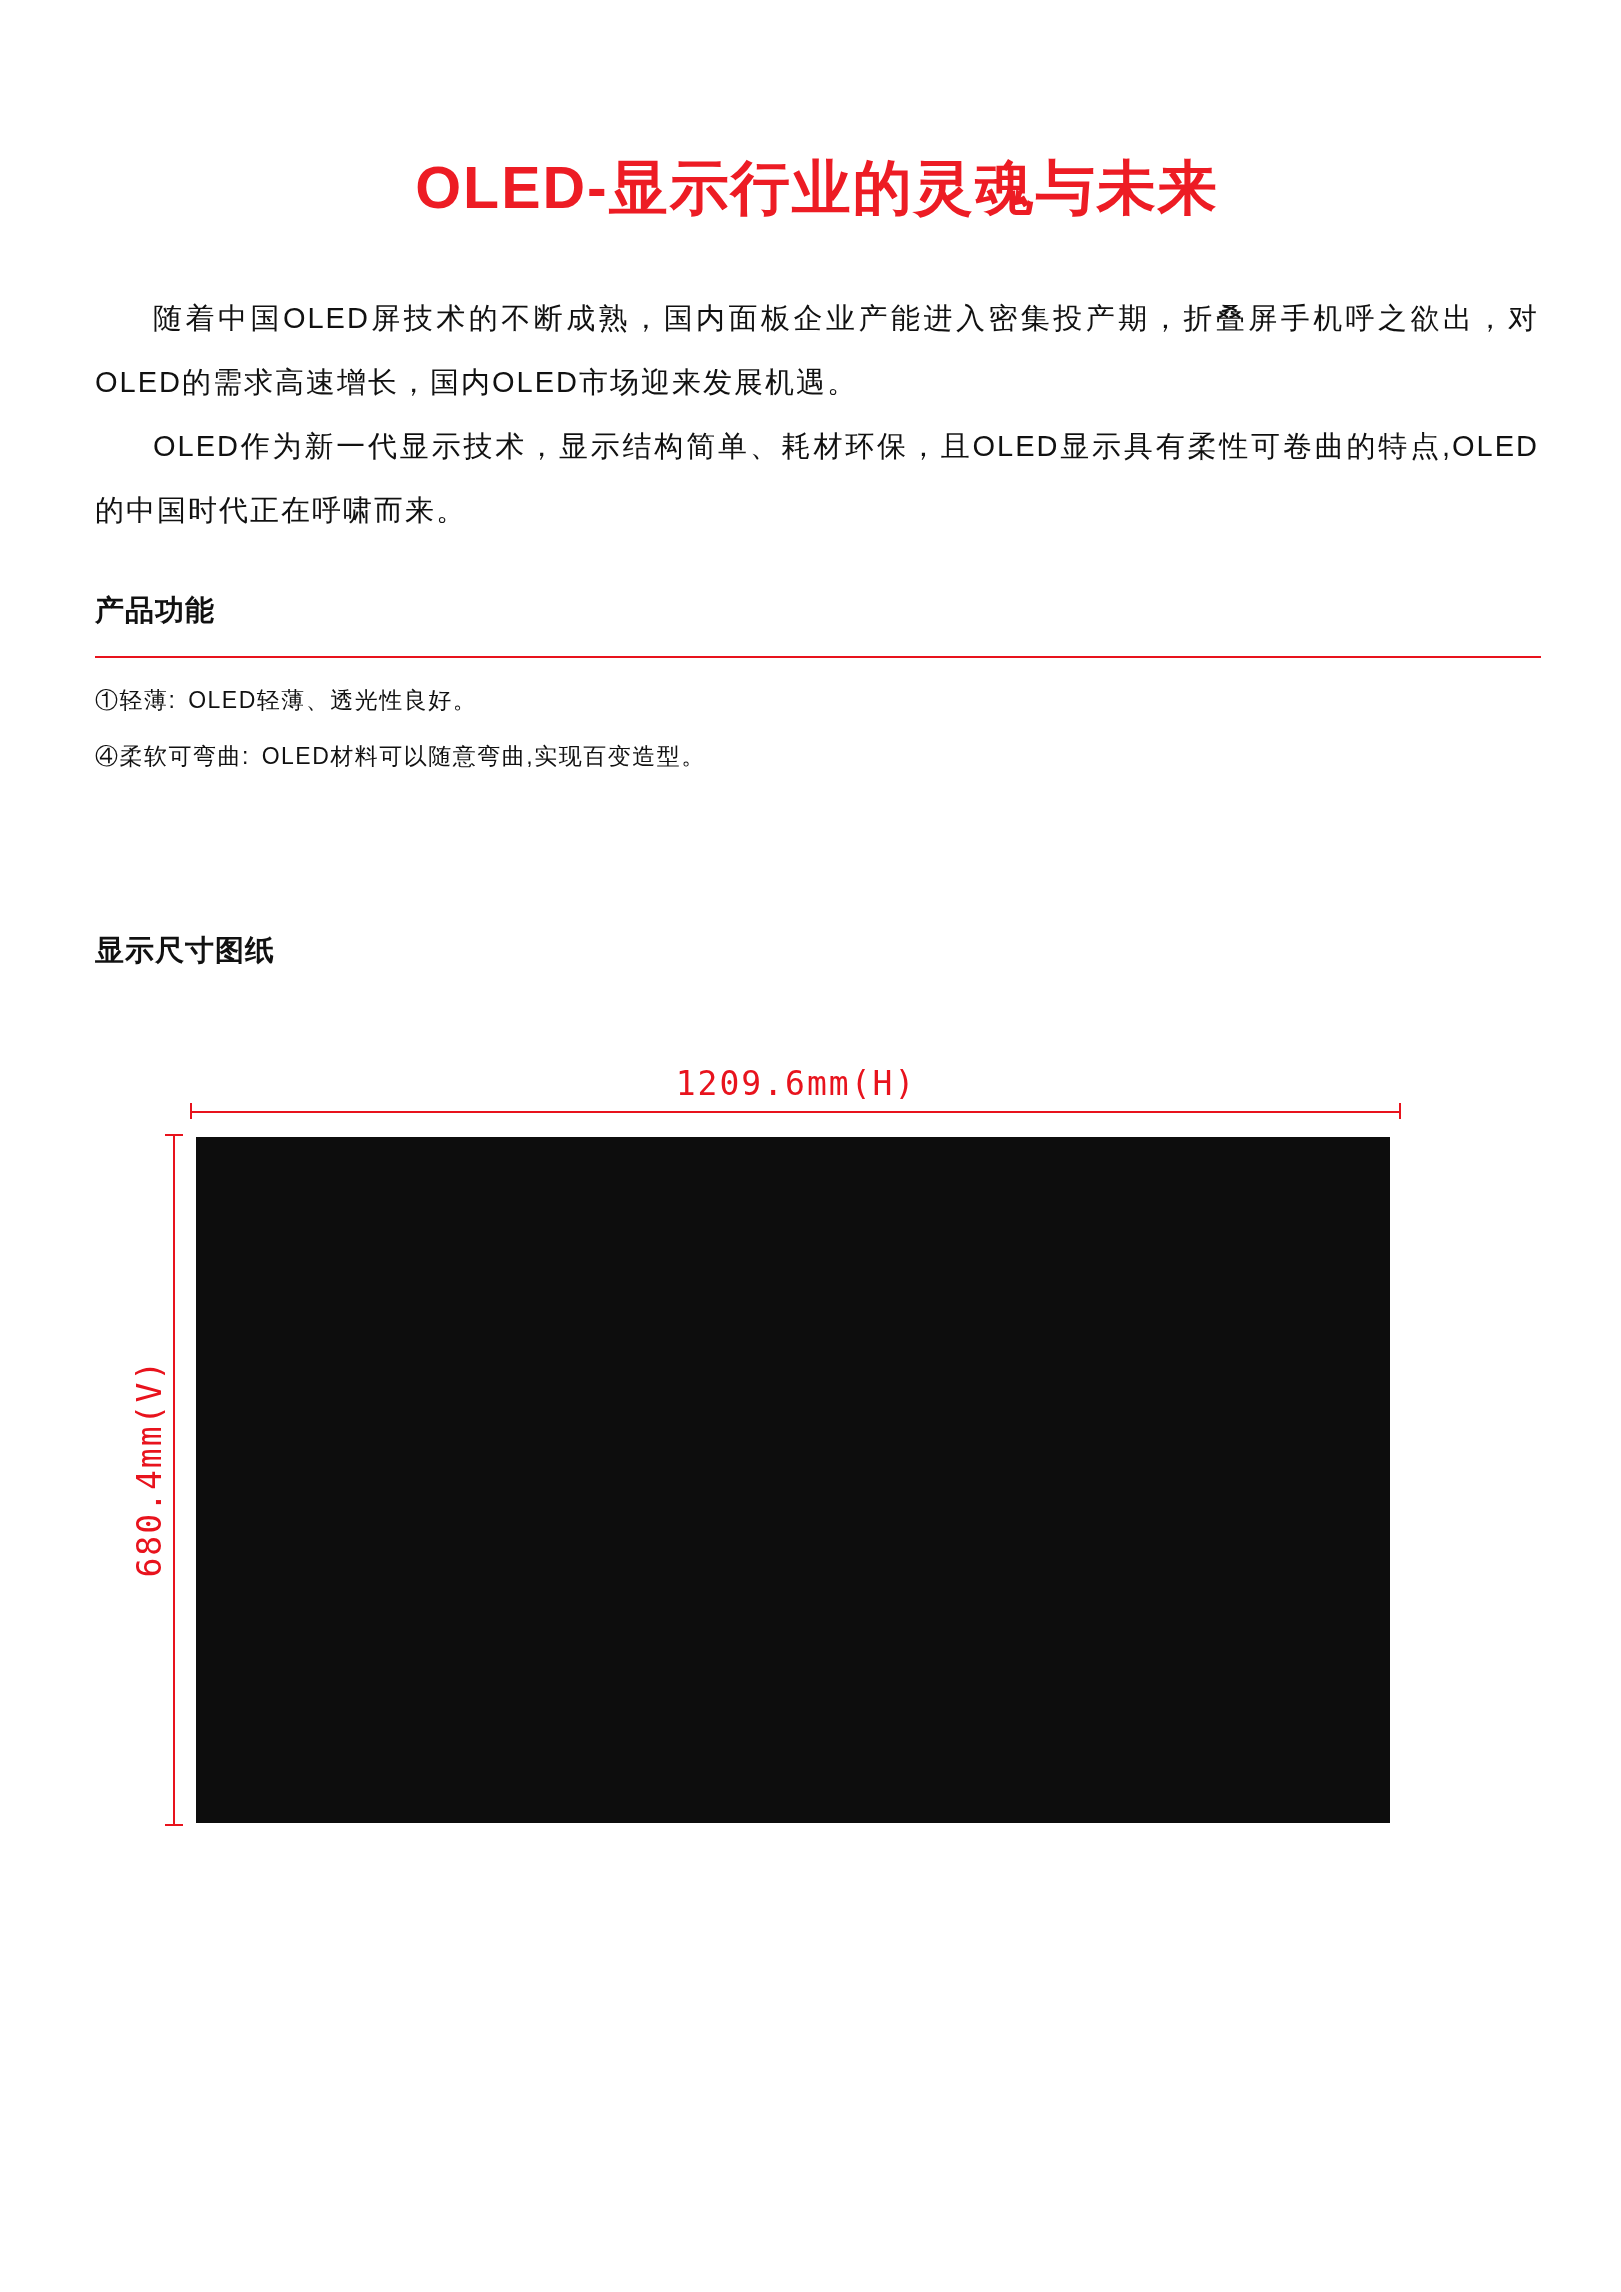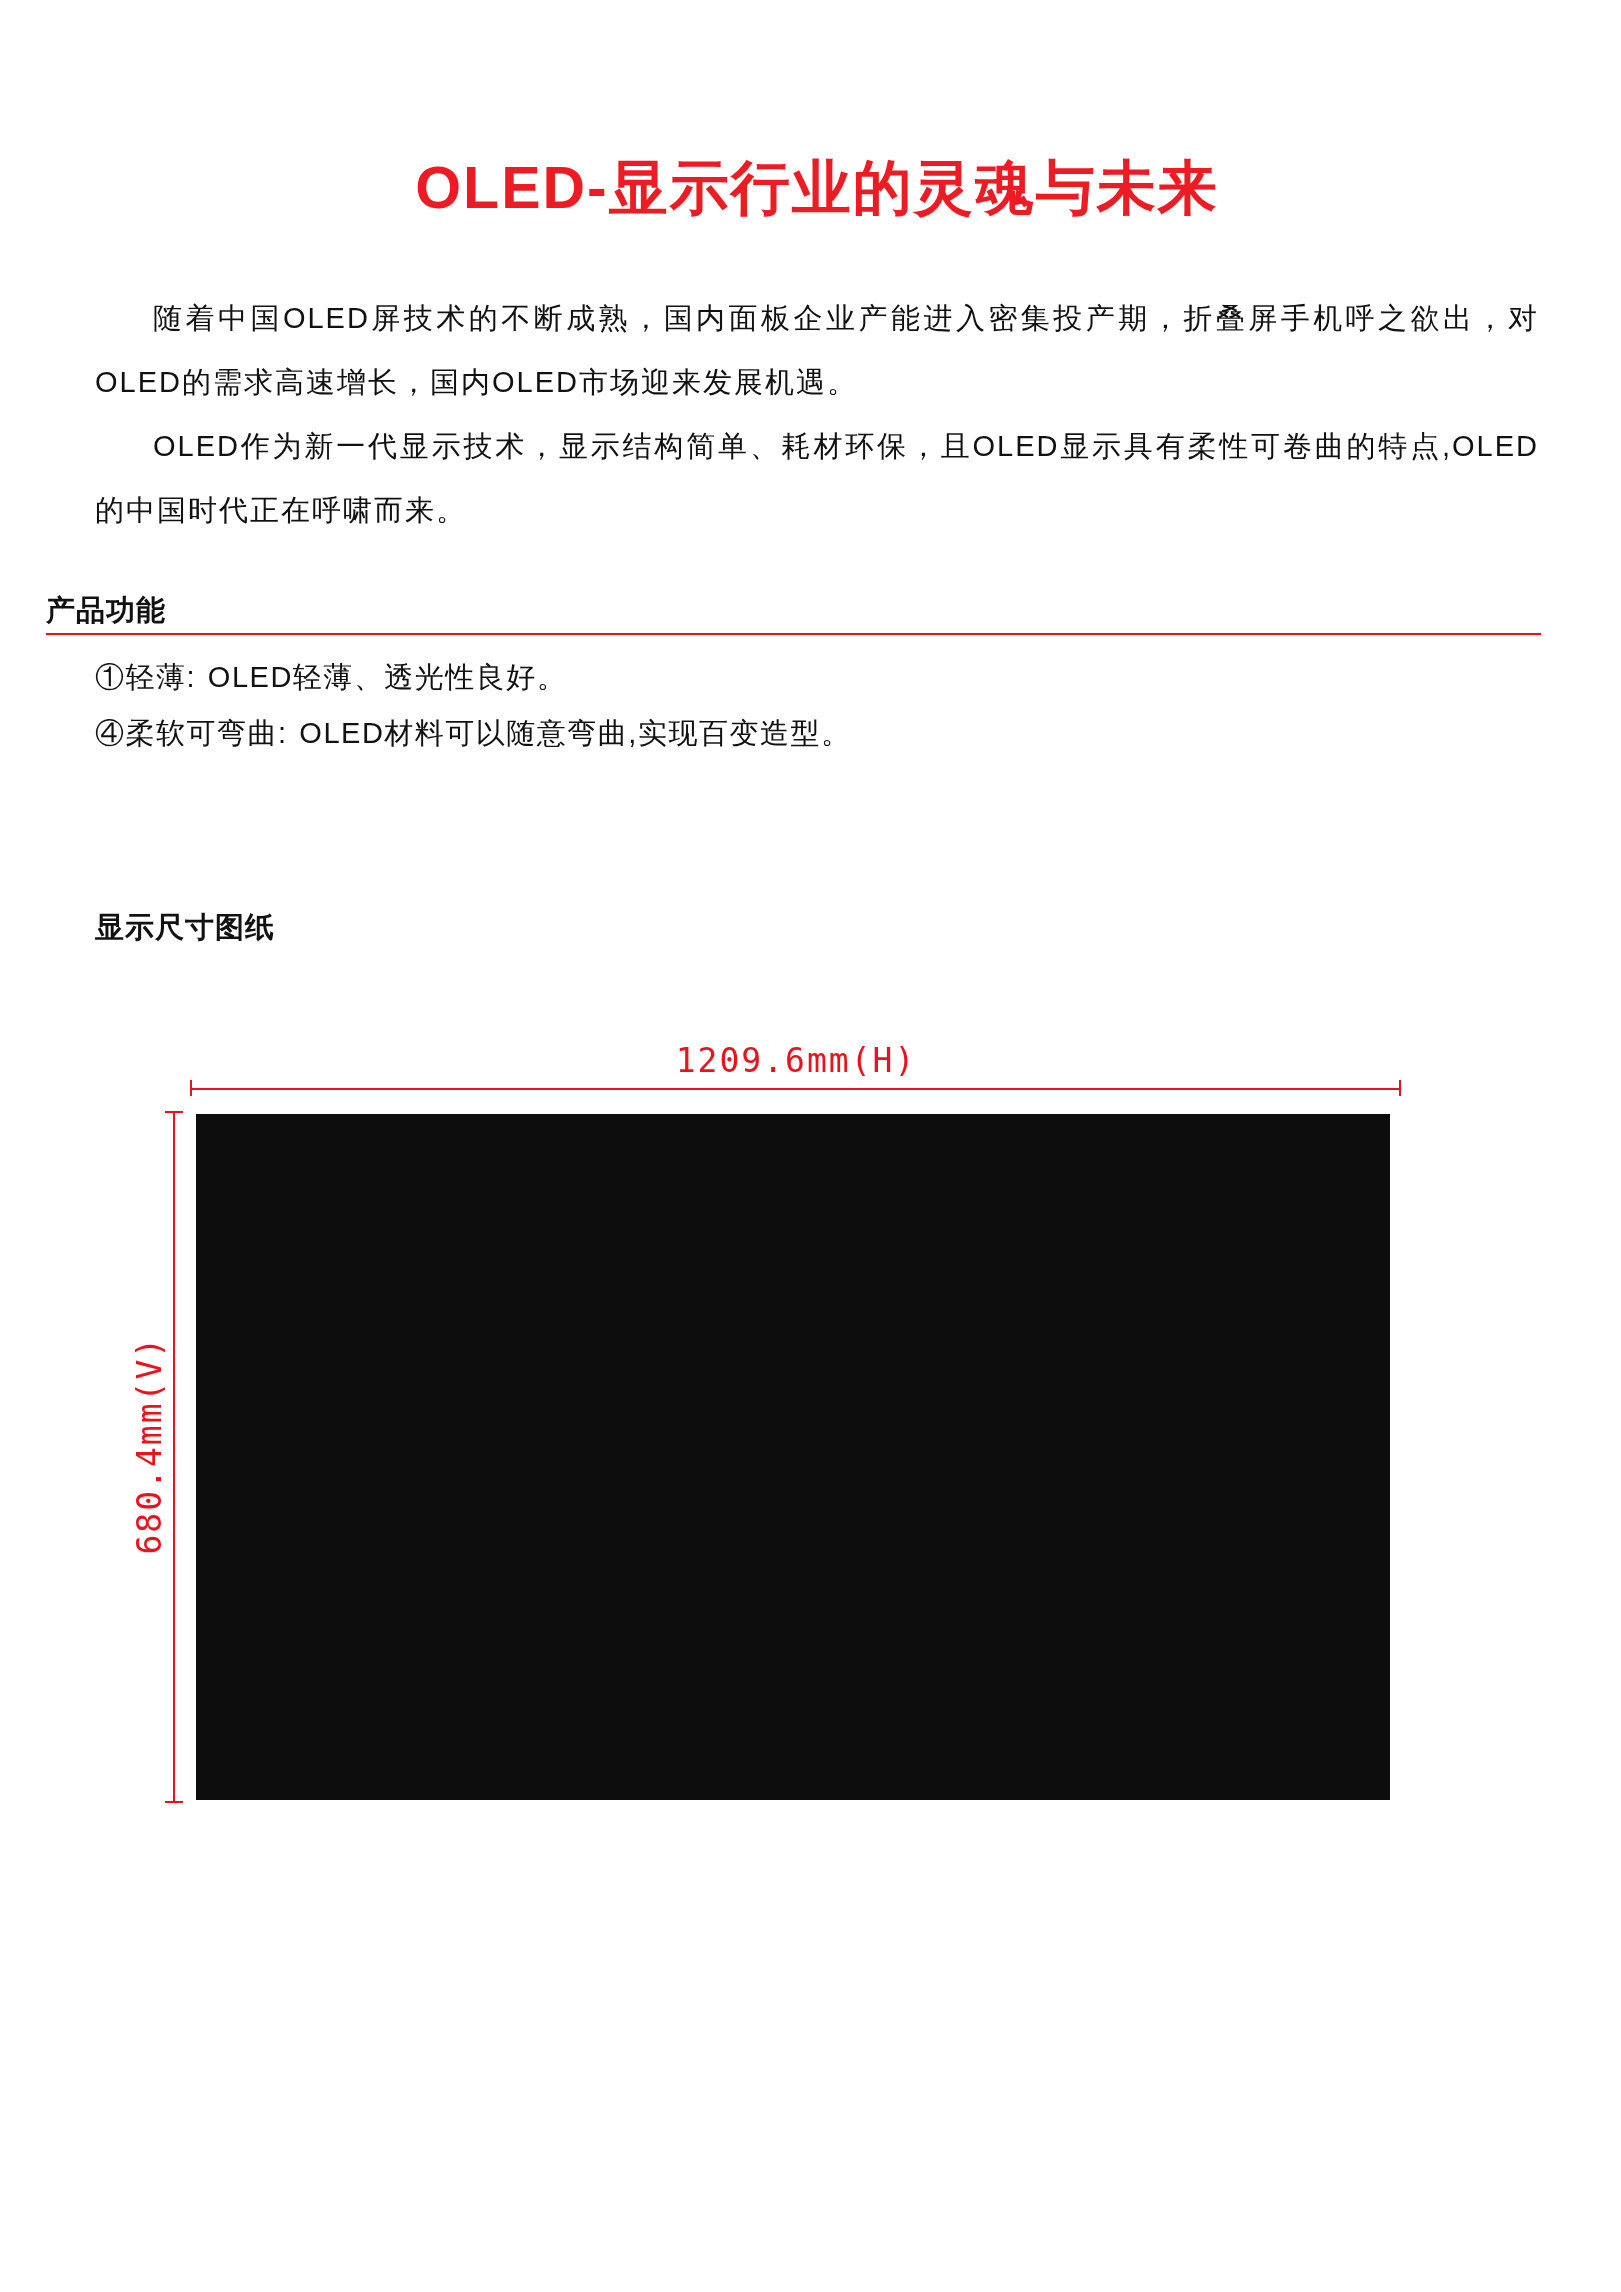--- a/index.html
+++ b/index.html
@@ -31,33 +31,33 @@
   .intro p {
     font-size: 29px;
     line-height: 64px;
     letter-spacing: 2px;
     text-align: justify;
     text-indent: 2em;
   }
 
   
   .section-heading {
-    margin: 49px 80px 0 46px;
+    margin: 49px 80px 0 95px;
     font-size: 29px;
     font-weight: bold;
     letter-spacing: 1px;
-    padding-bottom: 2px;
+    padding-bottom: 25px;
     border-bottom: 2.9px solid #e8131d;
   }
   .features-list {
     margin: 13.7px 88px 0 95px;
   }
   .feature {
     display: flex;
-    font-size: 29px;
+    font-size: 23px;
     line-height: 56px;
     letter-spacing: 1.5px;
   }
   .feature .feature-head {
     white-space: nowrap;
     margin-right: 11.8px;
   }
   .feature .feature-body { flex: 1; }
 
   

